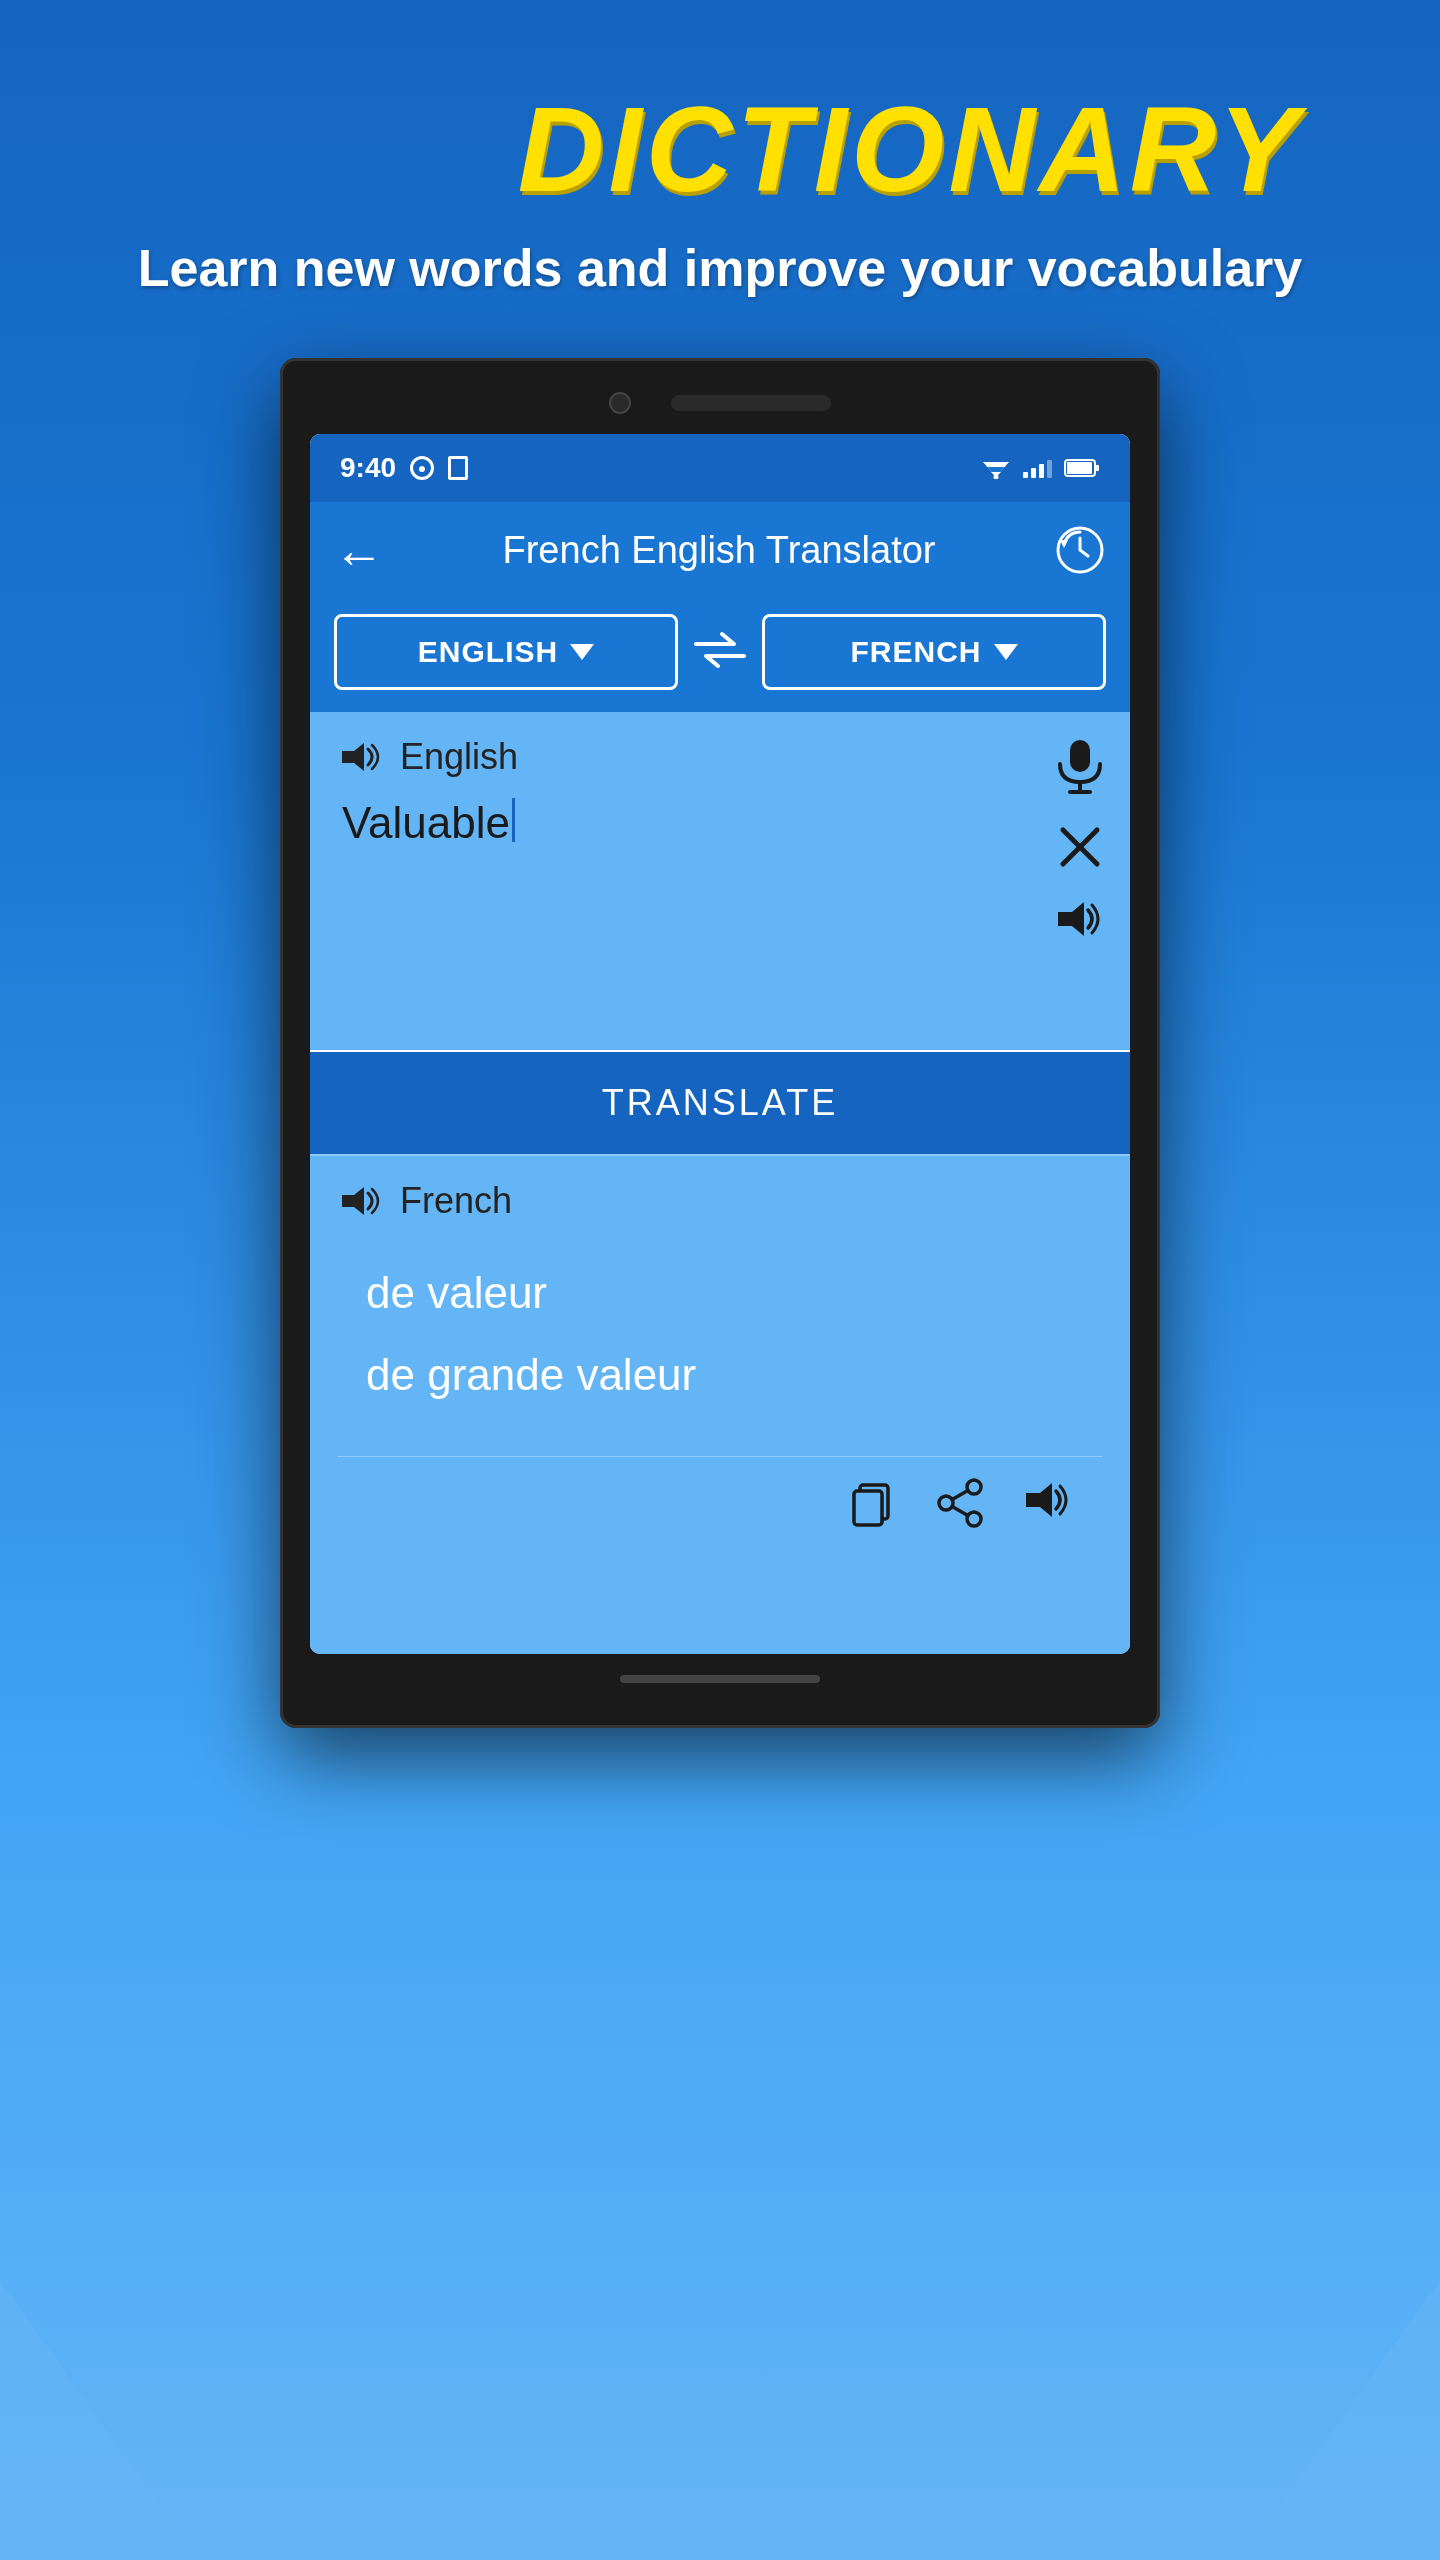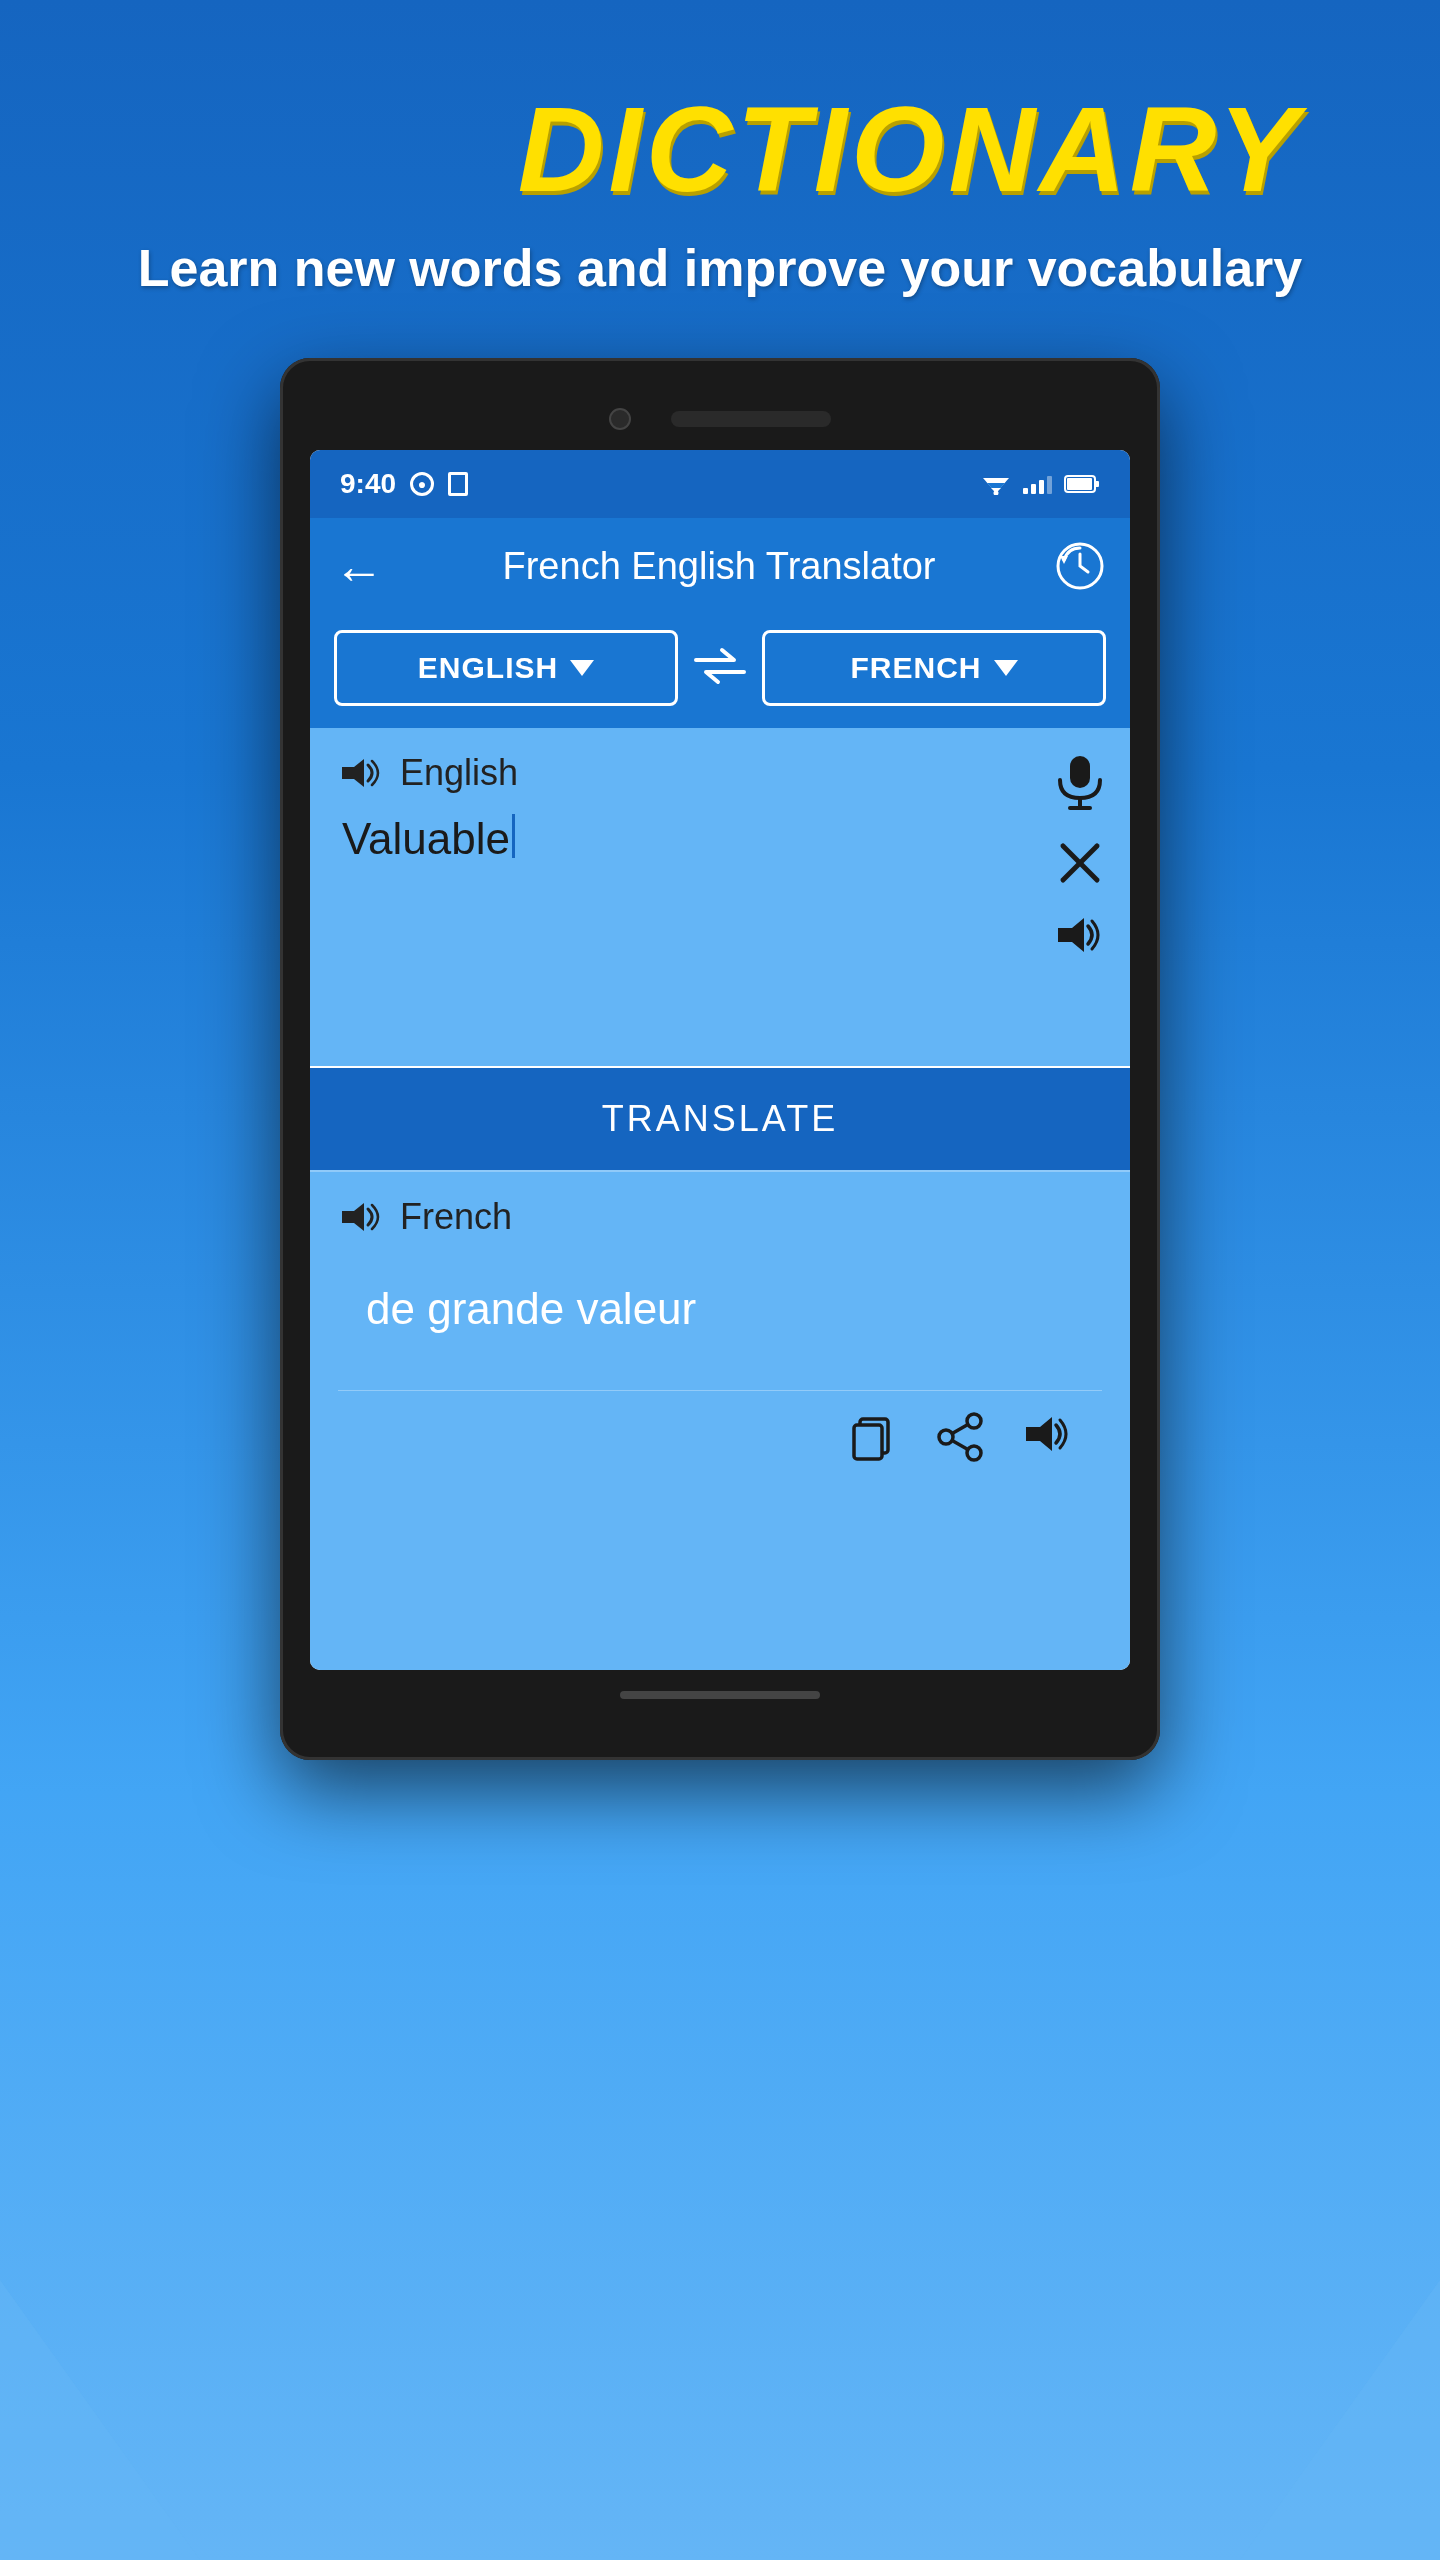--- a/index.html
+++ b/index.html
@@ -41,22 +41,22 @@
 
     
     .phone-wrapper {
       position: relative;
       width: 880px;
       margin-top: 20px;
     }
 
     .phone-outer {
       background: #1a1a1a;
-      border-radius: 30px;
-      padding: 40px 30px;
+      border-radius: 16px;
+      padding: 24px 30px;
       box-shadow: 0 30px 80px rgba(0,0,0,0.6), inset 0 0 0 3px #333;
       position: relative;
     }
 
     
     .phone-notch-area {
       display: flex;
       justify-content: center;
       align-items: center;
       padding: 10px 0 20px 0;
@@ -445,20 +445,23 @@
 
             <svg width="44" height="36" viewBox="0 0 44 36" style="cursor:pointer;">
               <polygon points="4,12 16,12 26,4 26,32 16,24 4,24" fill="#222"></polygon>
               <path d="M30 10 Q38 18 30 26" stroke="#222" stroke-width="3" fill="none" stroke-linecap="round"></path>
               <path d="M34 6 Q46 18 34 30" stroke="#222" stroke-width="2.5" fill="none" stroke-linecap="round"></path>
             </svg>
             <span class="lang-label">French</span>
           </div>
 
           <div style="padding:16px 28px;">
+            <span style="font-size:44px; color:#fff;">de valeur</span>
+          </div>
+          <div style="padding:16px 28px;">
             <span style="font-size:44px; color:#fff;">de grande valeur</span>
           </div>
 
           <div class="result-bottom-icons" style="margin-top:40px;">
 
             <svg width="52" height="52" viewBox="0 0 52 52" style="cursor:pointer;">
               <rect x="14" y="8" width="28" height="34" rx="3" fill="none" stroke="#1a1a1a" stroke-width="3.5"></rect>
               <rect x="8" y="14" width="28" height="34" rx="3" fill="#64B5F6" stroke="#1a1a1a" stroke-width="3.5"></rect>
             </svg>
 

